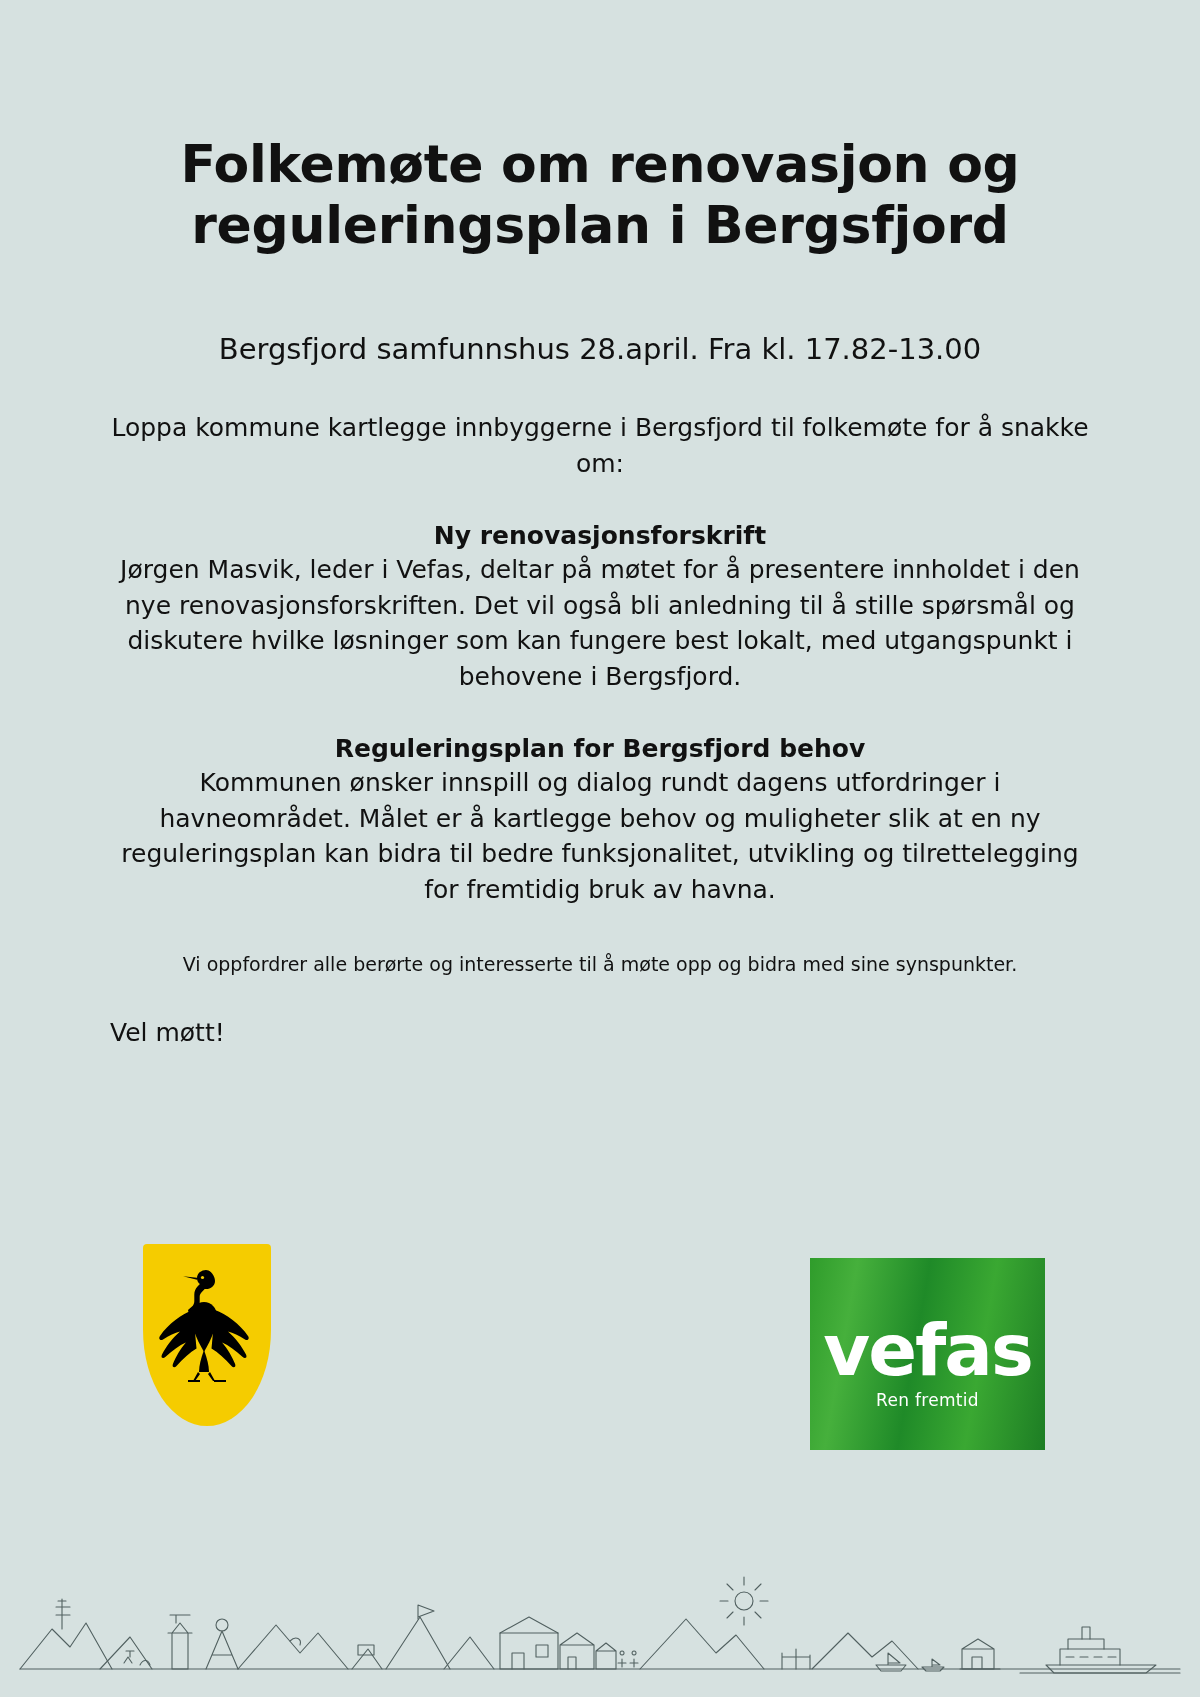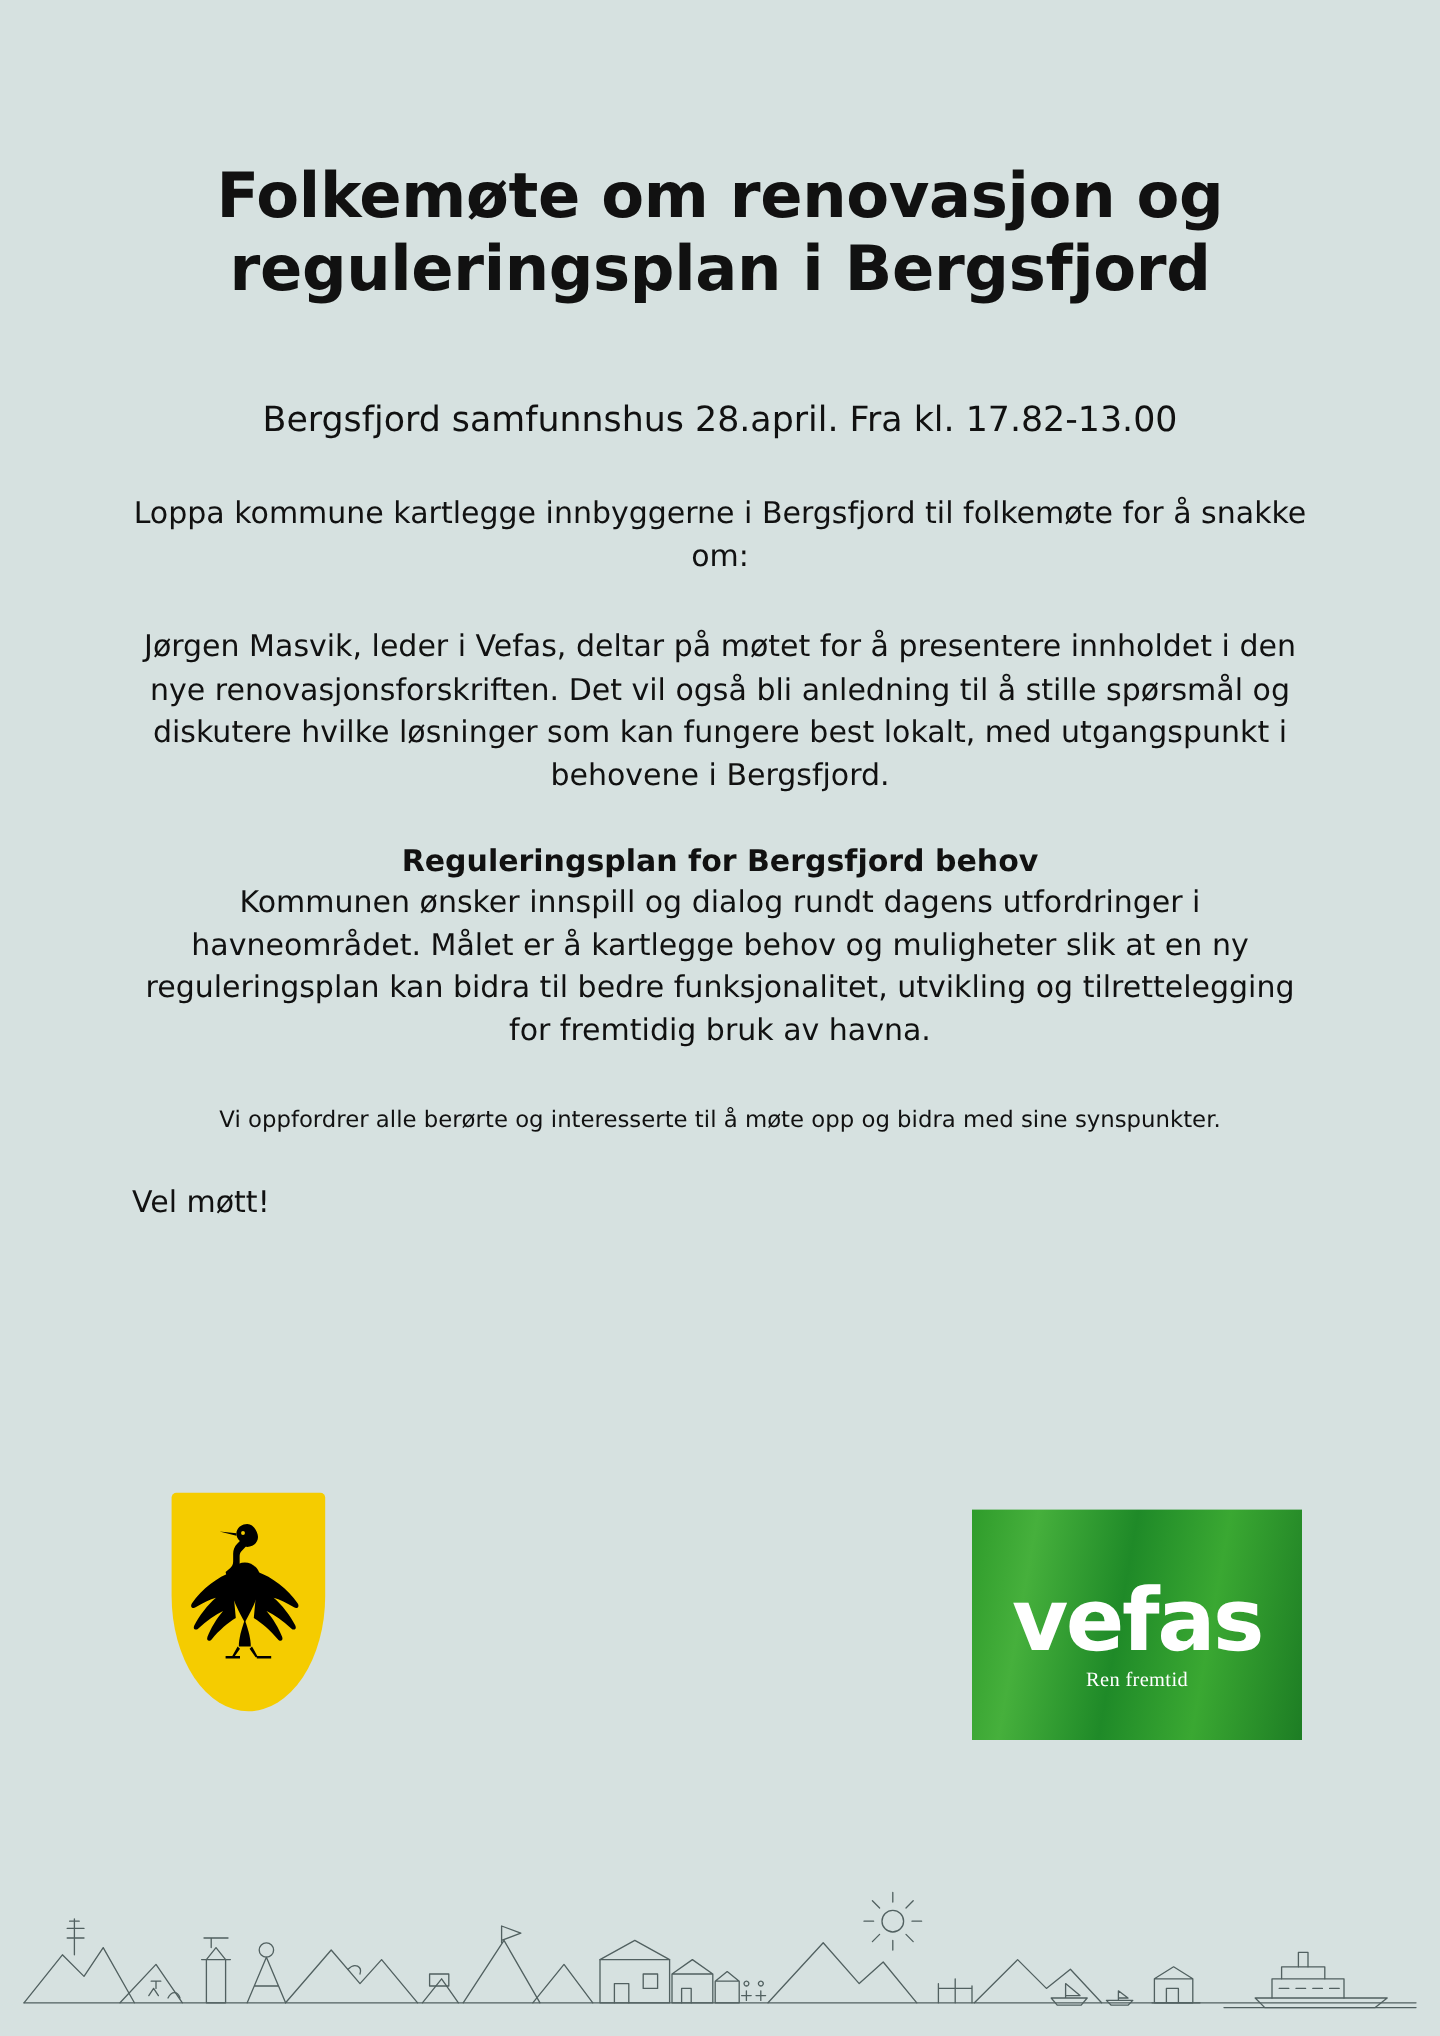--- a/index.html
+++ b/index.html
@@ -101,21 +101,21 @@
   .bird {
     position: absolute;
     left: 50%;
     top: 22px;
     transform: translateX(-50%);
   }
   .vefas {
     position: absolute;
     left: 810px;
     top: 14px;
-    width: 275px;
+    width: 235px;
     height: 192px;
     background: linear-gradient(100deg, #2f9c2b 0%, #46b03c 18%, #1f8a28 45%, #3aa832 70%, #1d7d24 100%);
     display: flex;
     flex-direction: column;
     align-items: center;
     justify-content: center;
   }
   .vefas-word {
     font-family: "DejaVu Sans", "Liberation Sans", sans-serif;
     font-size: 72px;
@@ -123,21 +123,20 @@
     color: #ffffff;
     letter-spacing: -2px;
     line-height: 0.95;
     margin-top: 18px;
   }
   .vefas-tag {
     font-size: 17px;
     color: #ffffff;
     margin-top: 6px;
     letter-spacing: 0.3px;
-    font-family: Liberation Serif, serif;
   }
 
   
   .skyline {
     position: absolute;
     left: 0;
     bottom: 26px;
     width: 1200px;
     height: 150px;
     opacity: 0.85;
@@ -148,20 +147,21 @@
 
 <div class="poster">
 
   <h1 class="title">Folkemøte om renovasjon og reguleringsplan i Bergsfjord</h1>
 
   <p class="subtitle">Bergsfjord samfunnshus 28.april. Fra kl. 17.82-13.00</p>
 
   <p class="intro">Loppa kommune kartlegge  innbyggerne i Bergsfjord til folkemøte for å snakke om:</p>
 
   <div class="section">
+    <h2 class="section-heading">Ny renovasjonsforskrift</h2>
     <p class="section-body">Jørgen Masvik, leder i Vefas, deltar på møtet for å presentere innholdet i den nye renovasjonsforskriften. Det vil også bli anledning til å stille spørsmål og diskutere hvilke løsninger som kan fungere best lokalt, med utgangspunkt i behovene i Bergsfjord.</p>
   </div>
 
   <div class="section">
     <h2 class="section-heading">Reguleringsplan for Bergsfjord behov</h2>
     <p class="section-body">Kommunen ønsker innspill og dialog rundt dagens utfordringer i havneområdet. Målet er å kartlegge behov og muligheter slik at en ny reguleringsplan kan bidra til bedre funksjonalitet, utvikling og tilrettelegging for fremtidig bruk av havna.</p>
   </div>
 
   <p class="closing">Vi oppfordrer alle berørte og interesserte til å møte opp og bidra med sine synspunkter.</p>
 

